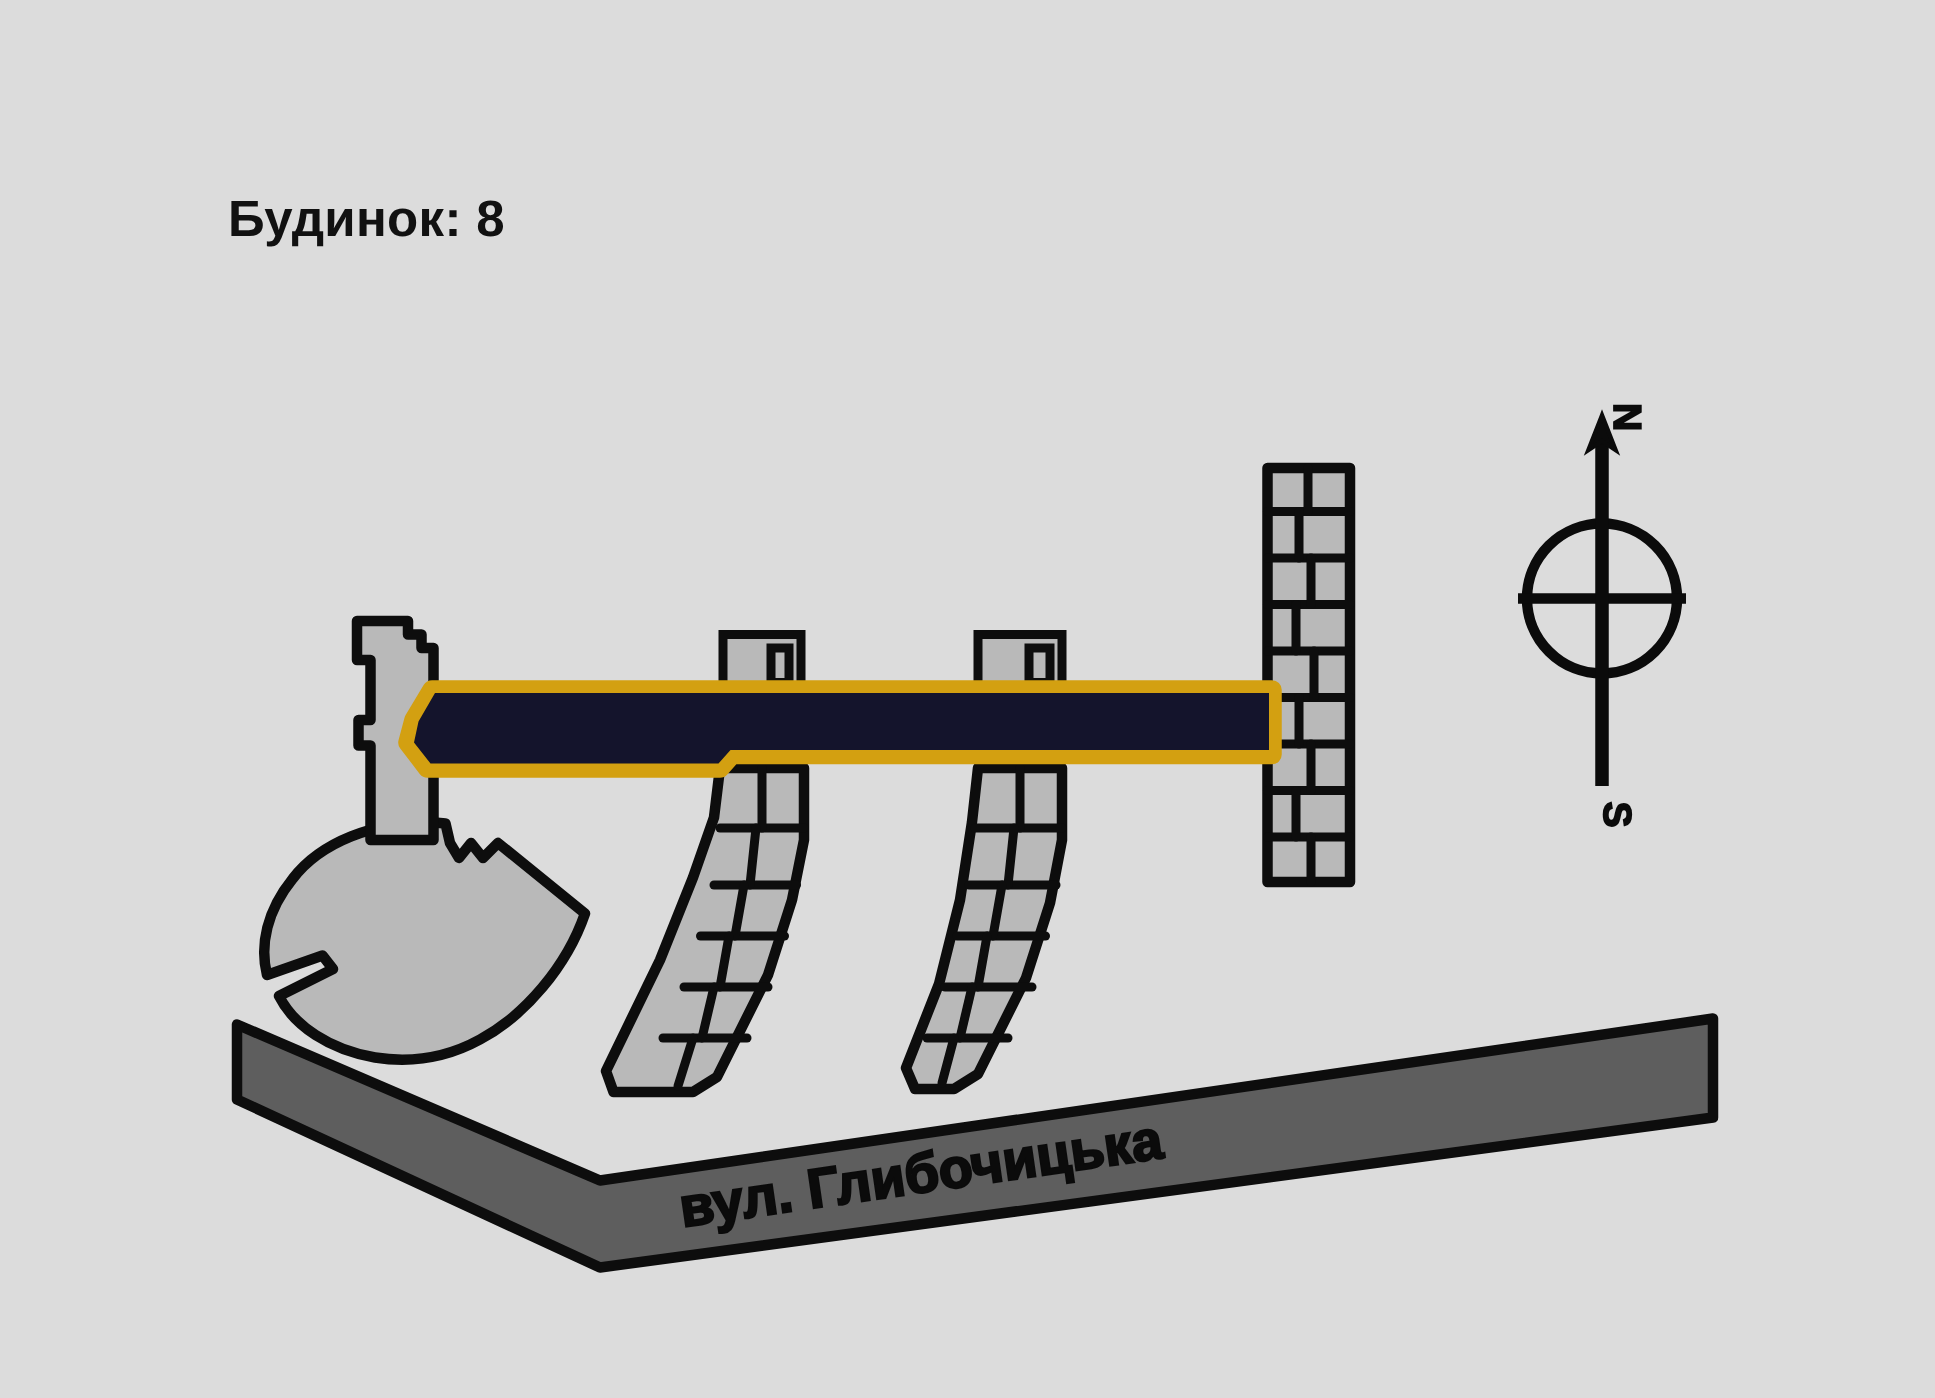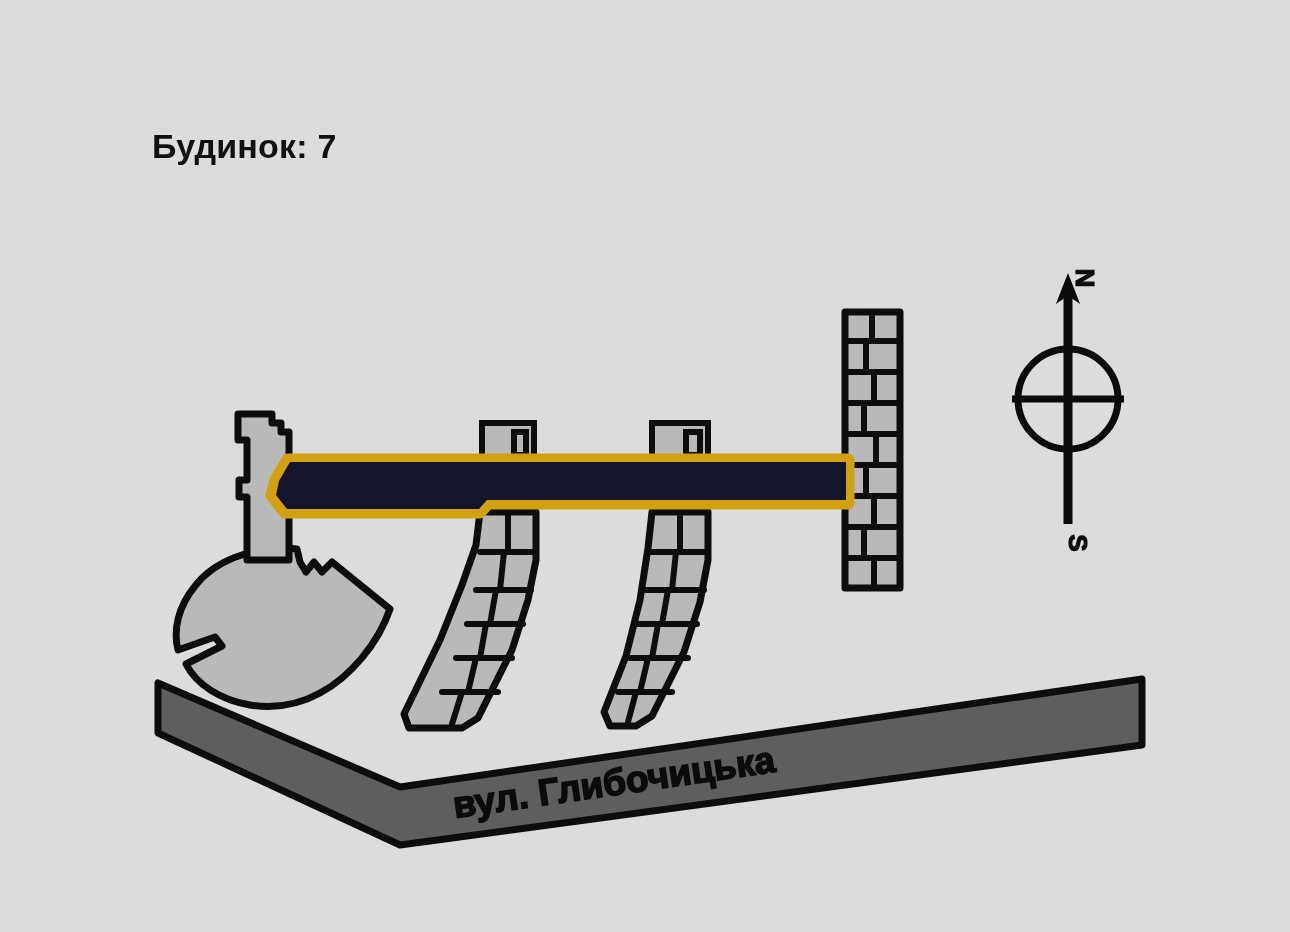--- a/index.html
+++ b/index.html
@@ -58,21 +58,21 @@
     stroke: #0b0b0b;
     stroke-width: 1.2;
     paint-order: stroke;
   }
 </style>
 </head>
 <body>
 
 <div id="stage">
 
-  <div class="title-text">Будинок: 7</div>
+  <div class="title-text">Будинок: 8</div>
 
   <svg id="map-svg" viewBox="0 0 1290 932" xmlns="http://www.w3.org/2000/svg">
 
     <g>
       <path d="M 158,683
                L 158,733
                L 400,845
                L 1142,745
                L 1142,679
                L 400,787

